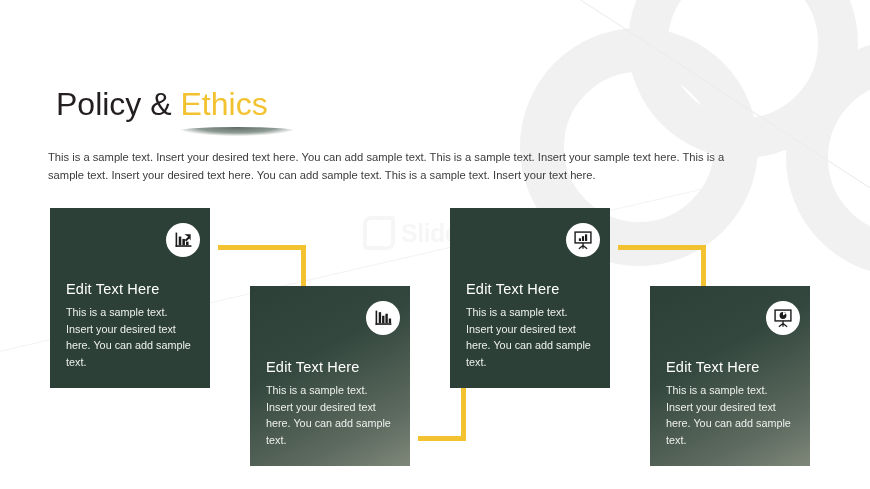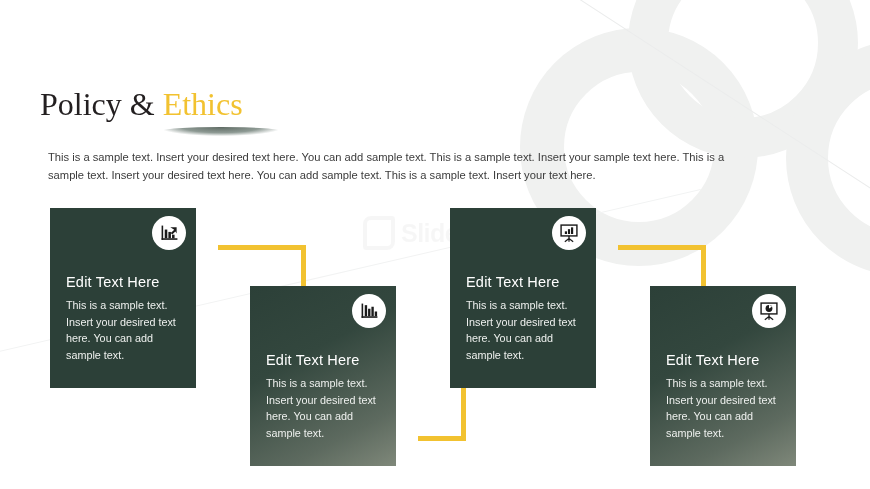--- a/index.html
+++ b/index.html
@@ -98,23 +98,22 @@
     font-size: 10px;
     color: #eeeeee;
     align-self: flex-end;
     padding-bottom: 4px;
     letter-spacing: 0.5px;
   }
 
   
   .title-wrap {
     position: absolute;
-    left: 40px;
+    left: 56px;
     top: 82px;
-    font-family: Liberation Serif, serif;
   }
   .title {
     font-size: 32px;
     line-height: 44px;
     font-weight: 400;
     color: #231f20;
     white-space: nowrap;
   }
   .title .accent { color: #f2c230; }
   .title-swoosh {
@@ -140,23 +139,23 @@
 
   
   .conn {
     position: absolute;
     background: #f2c230;
   }
 
   
   .card {
     position: absolute;
-    width: 146px;
+    width: 160px;
     box-sizing: border-box;
-    padding: 0 16px;
+    padding: 7px 16px;
     color: #ffffff;
   }
   .card-top {
     background: #2c4038;
   }
   .card-grad {
     background: linear-gradient(152deg, #2c4038 0%, #33473e 38%, #5d6a5f 78%, #7f887a 100%);
   }
   .card-inner {
     position: relative;

